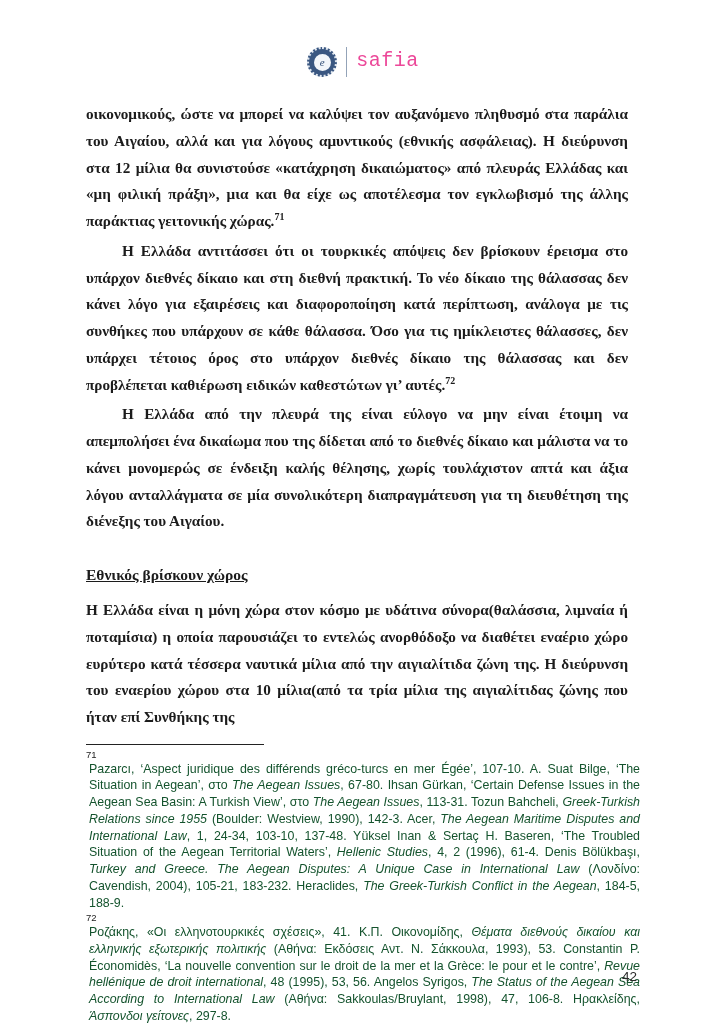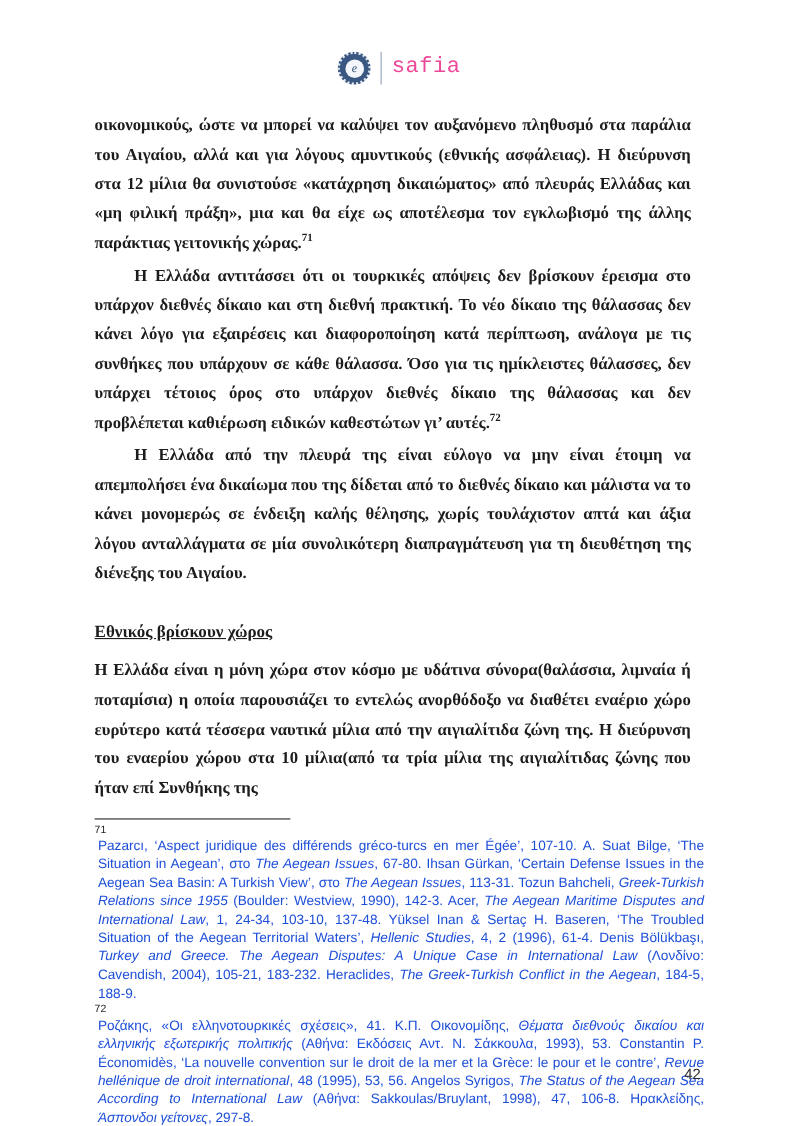--- a/index.html
+++ b/index.html
@@ -66,21 +66,21 @@
   
   .footnote-block { margin-top:13px; }
   .fn-sep { width:178px; height:1px; background:#222; margin-bottom:5px; }
   .fn-marker {
     font-family:"Liberation Sans", sans-serif;
     font-size:9.5px; line-height:1.15; color:#222;
   }
   .fn-text {
     font-family:"Liberation Sans", sans-serif;
     font-size:12.4px; line-height:1.35;
-    text-align:justify; color:#1d4ed8;
+    text-align:justify; color:#14532d;
     margin-bottom:2px;
     padding-left:3px;
   }
   .fn-text .it { font-style:italic; }
   
   .page-number {
     position:absolute; right:88px; bottom:40px;
     font-family:"Liberation Sans", sans-serif;
     font-size:13.5px; color:#2a2a2a;
   }

